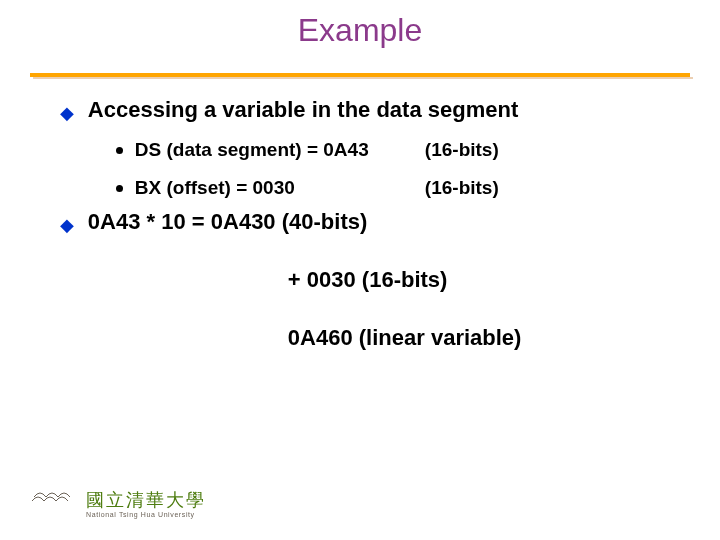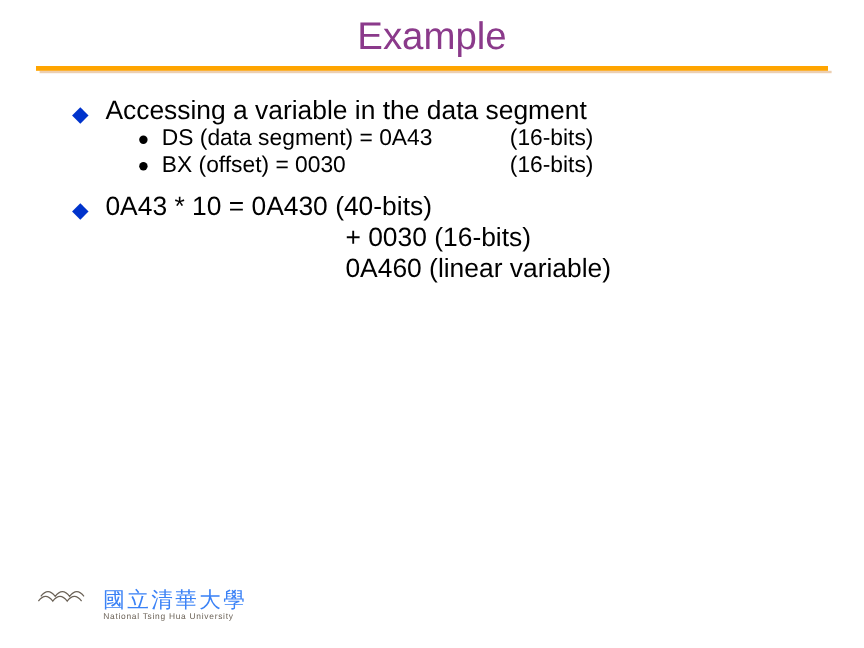--- a/index.html
+++ b/index.html
@@ -10,21 +10,21 @@
     font-family: Arial, sans-serif;
     position: relative;
     overflow: hidden;
   }
   .title {
     font-family: "Comic Sans MS", cursive, sans-serif;
     font-size: 32px;
     color: #8B3A8B;
     text-align: center;
     padding-top: 12px;
-    padding-bottom: 6px;
+    padding-bottom: 24px;
   }
   .underline-wrap {
     width: 100%;
     height: 6px;
     position: relative;
     margin-bottom: 18px;
   }
   .underline-main {
     position: absolute;
     left: 30px;
@@ -52,65 +52,66 @@
     align-items: flex-start;
     margin-bottom: 4px;
   }
   .lvl1 .bullet {
     color: #0033cc;
     font-size: 18px;
     margin-right: 14px;
     margin-top: 5px;
     flex-shrink: 0;
   }
-  .lvl1-body { flex: 1; }
+  .lvl1-body { flex: 1; font-weight: bold; }
   .lvl2 {
     display: flex;
     align-items: flex-start;
     margin-left: 28px;
     font-size: 19px;
-    margin-top: 0;
+    margin-top: 16px;
   }
   .lvl2 .dot {
     width: 7px;
     height: 7px;
     background: #000;
     border-radius: 50%;
     margin-right: 12px;
     margin-top: 8px;
     flex-shrink: 0;
   }
   .lvl2-text { flex: 1; display: flex; }
   .lvl2-label { flex: 0 0 290px; }
   .lvl2-bits { }
   .second-block { margin-top: 10px; }
   .calc-line1 { }
   .calc-indent {
     margin-left: 200px;
     font-size: 22px;
+    margin-top: 32px;
   }
   .footer {
     position: absolute;
     left: 30px;
     bottom: 22px;
     display: flex;
     align-items: center;
     gap: 10px;
     color: #6b6257;
   }
   .footer svg { display: block; }
   .footer-text-block {
     display: flex;
     flex-direction: column;
     line-height: 1;
   }
   .footer-cn {
     font-family: "Microsoft JhengHei", "PMingLiU", serif;
     font-size: 18px;
-    color: #3b82f6;
+    color: #4d7c0f;
     letter-spacing: 2px;
     margin-top: 20px;
   }
   .footer-en {
     font-size: 7px;
     letter-spacing: 0.6px;
     color: #6b6257;
     margin-top: 2px;
   }
 </style>

